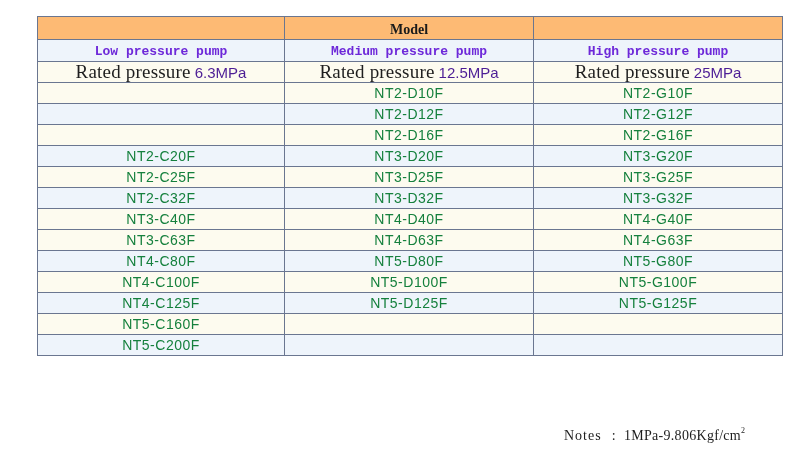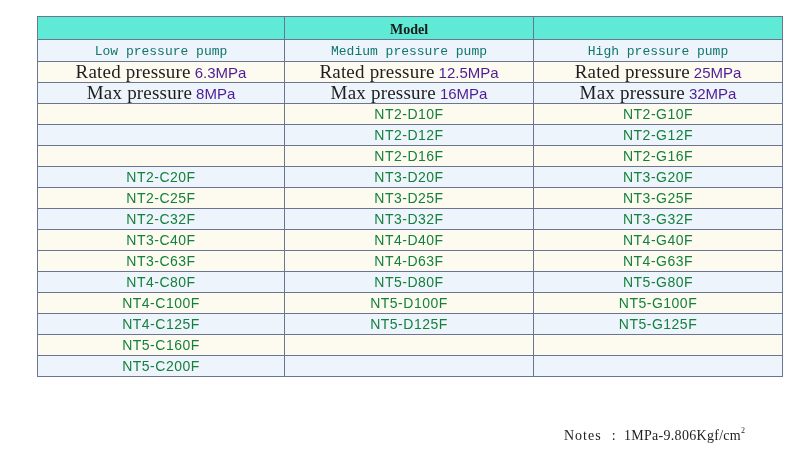--- a/index.html
+++ b/index.html
@@ -26,34 +26,35 @@
       height: 19px;
       padding: 0;
       text-align: center;
       vertical-align: middle;
       white-space: nowrap;
       overflow: hidden;
       line-height: 19px;
     }
     .spec-table tr.model-row td {
       height: 20px;
-      background: #5eead4;
+      background: #fdba74;
     }
     .model-title {
       font-family: "Liberation Serif", "DejaVu Serif", serif;
       font-weight: bold;
       font-size: 14px;
       color: #1a1a1a;
       display: inline-block;
       margin-top: 3px;
     }
     .col-head {
       font-family: "Liberation Mono", "DejaVu Sans Mono", monospace;
       font-size: 13px;
-      color: #0f766e;
+      color: #6d28d9;
+      font-weight: bold;
     }
     .pressure-label {
       font-family: "Liberation Serif", "DejaVu Serif", serif;
       font-size: 19px;
       color: #1e1e1e;
       letter-spacing: 0.2px;
     }
     .pressure-value {
       font-family: "Liberation Sans", "DejaVu Sans", sans-serif;
       font-size: 15px;
@@ -101,25 +102,20 @@
     </tr>
     <tr class="bg-blue">
       <td><span class="col-head">Low pressure pump</span></td>
       <td><span class="col-head">Medium pressure pump</span></td>
       <td><span class="col-head">High pressure pump</span></td>
     </tr>
     <tr class="bg-cream">
       <td><span class="pressure-label">Rated pressure</span><span class="pressure-value">6.3MPa</span></td>
       <td><span class="pressure-label">Rated pressure</span><span class="pressure-value">12.5MPa</span></td>
       <td><span class="pressure-label">Rated pressure</span><span class="pressure-value">25MPa</span></td>
-    </tr>
-    <tr class="bg-blue">
-      <td><span class="pressure-label">Max pressure</span><span class="pressure-value">8MPa</span></td>
-      <td><span class="pressure-label">Max pressure</span><span class="pressure-value">16MPa</span></td>
-      <td><span class="pressure-label">Max pressure</span><span class="pressure-value">32MPa</span></td>
     </tr>
   <tr class="bg-cream">
         <td><span class="model-code"></span></td>
         <td><span class="model-code">NT2-D10F</span></td>
         <td><span class="model-code">NT2-G10F</span></td>
       </tr>
       <tr class="bg-blue">
         <td><span class="model-code"></span></td>
         <td><span class="model-code">NT2-D12F</span></td>
         <td><span class="model-code">NT2-G12F</span></td>

